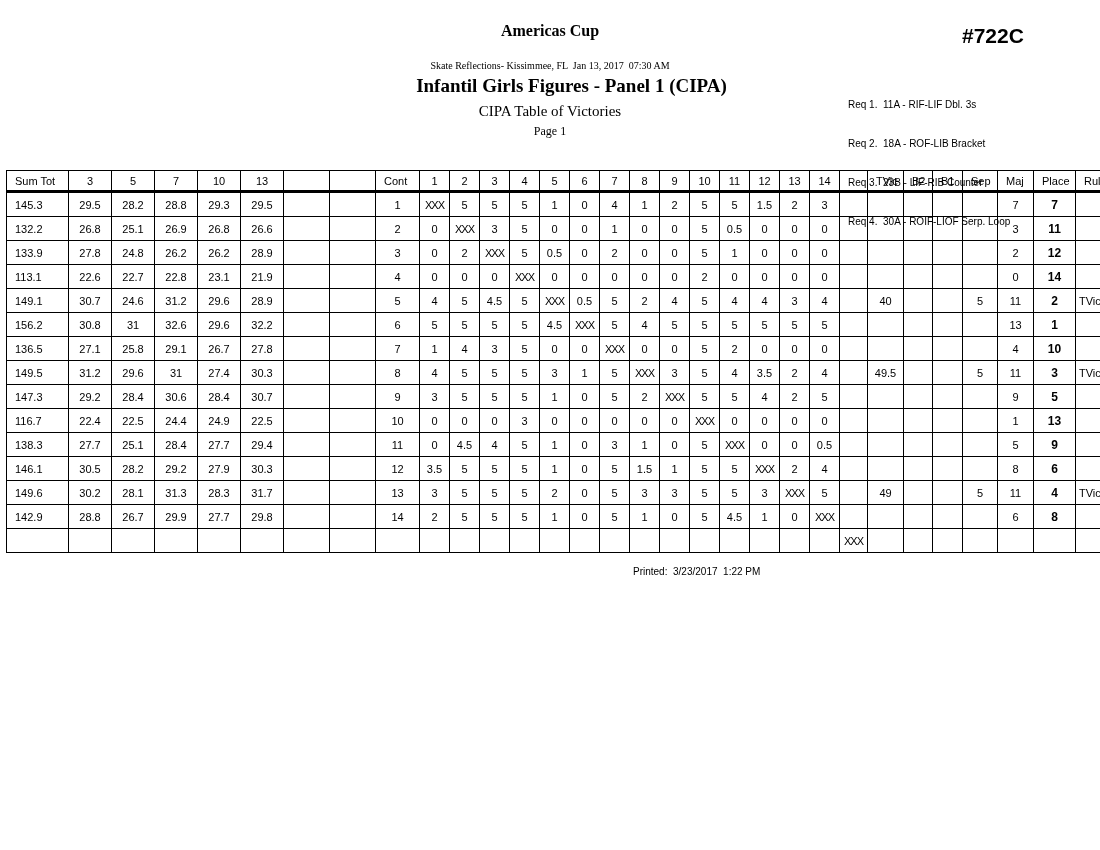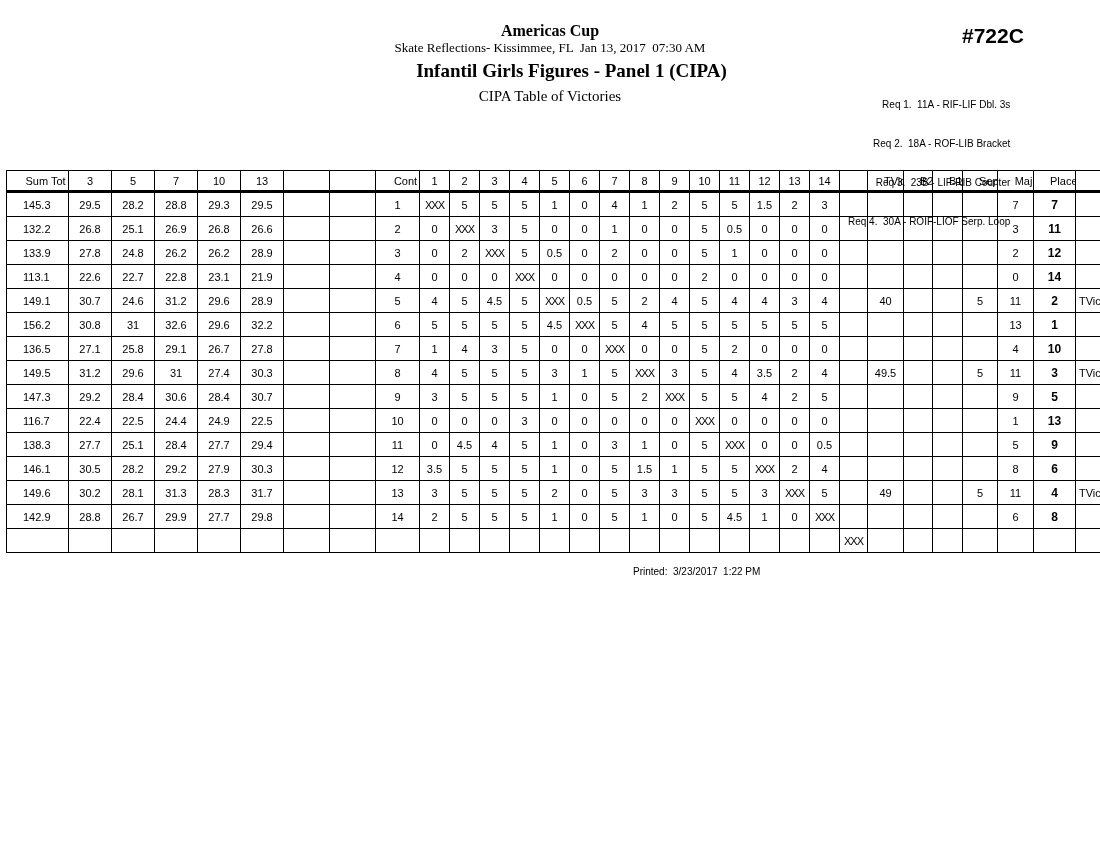--- a/index.html
+++ b/index.html
@@ -3,48 +3,49 @@
 <meta charset="utf-8">
 <style>
   html,body { margin:0; padding:0; }
   body {
     width:1100px; height:850px; position:relative; overflow:hidden;
     background:#ffffff; color:#000000;
     font-family:"Liberation Sans", sans-serif;
   }
   .titles { position:absolute; top:22px; left:0; width:1100px; text-align:center;font-family:Liberation Serif, serif; }
   .t1 { font-size:16px; font-weight:bold; }
-  .t2 { font-size:13px; margin-top:0; white-space:pre; }
+  .t2 { font-size:10px; margin-top:20px; white-space:pre; }
   .t3 { font-size:19px; font-weight:bold; margin-top:4px;margin-left:43px; }
   .t4 { font-size:15px; margin-top:6px; }
   .t5 { font-size:12px; margin-top:4px; }
   .badge { position:absolute; top:24px; left:962px; font-size:21px; font-weight:bold; }
-  .reqs { position:absolute; top:72px; left:848px; font-size:10px; line-height:13px; white-space:pre;text-align:right; }
+  .reqs { position:absolute; top:72px; left:848px; font-size:10px; line-height:13px; white-space:pre; }
   .table-wrap { position:absolute; top:170px; left:6px; width:1094px; overflow:hidden; }
   table { border-collapse:collapse; table-layout:fixed; width:1129px; }
   th, td {
     border:1px solid #000; padding:0; height:23px; overflow:hidden;
     font-size:11px; font-weight:normal; text-align:center; white-space:nowrap;
   }
   thead th { height:19px; border-bottom:3px solid #000; }
-  .h-left { text-align:center; padding-left:16px; }
-  td.col-sum { text-align:left; padding-left:16px; }
+  .h-left { text-align:left; padding-left:8px; }
+  td.col-sum { text-align:left; padding-left:8px; }
   td.col-place { font-weight:bold; font-size:12px; }
   td.col-rule { text-align:left; padding-left:3px; }
   td.xxx { letter-spacing:-1px; }
   .printed { position:absolute; top:566px; left:633px; font-size:10px; white-space:pre; }
 </style>
 </head>
 <body>
 
 <div class="titles">
   <div class="t1">Americas Cup</div>
   <div class="t2">Skate Reflections- Kissimmee, FL  Jan 13, 2017  07:30 AM</div>
   <div class="t3">Infantil Girls Figures - Panel 1 (CIPA)</div>
   <div class="t4">CIPA Table of Victories</div>
+  <div class="t5">Page 1</div>
 </div>
 
 <div class="badge">#722C</div>
 
 <div class="reqs">
   <div>Req 1.  11A - RIF-LIF Dbl. 3s</div>
   <div>Req 2.  18A - ROF-LIB Bracket</div>
   <div>Req 3.  23B - LIF-RIB Counter</div>
   <div>Req 4.  30A - ROIF-LIOF Serp. Loop</div>
 </div>

